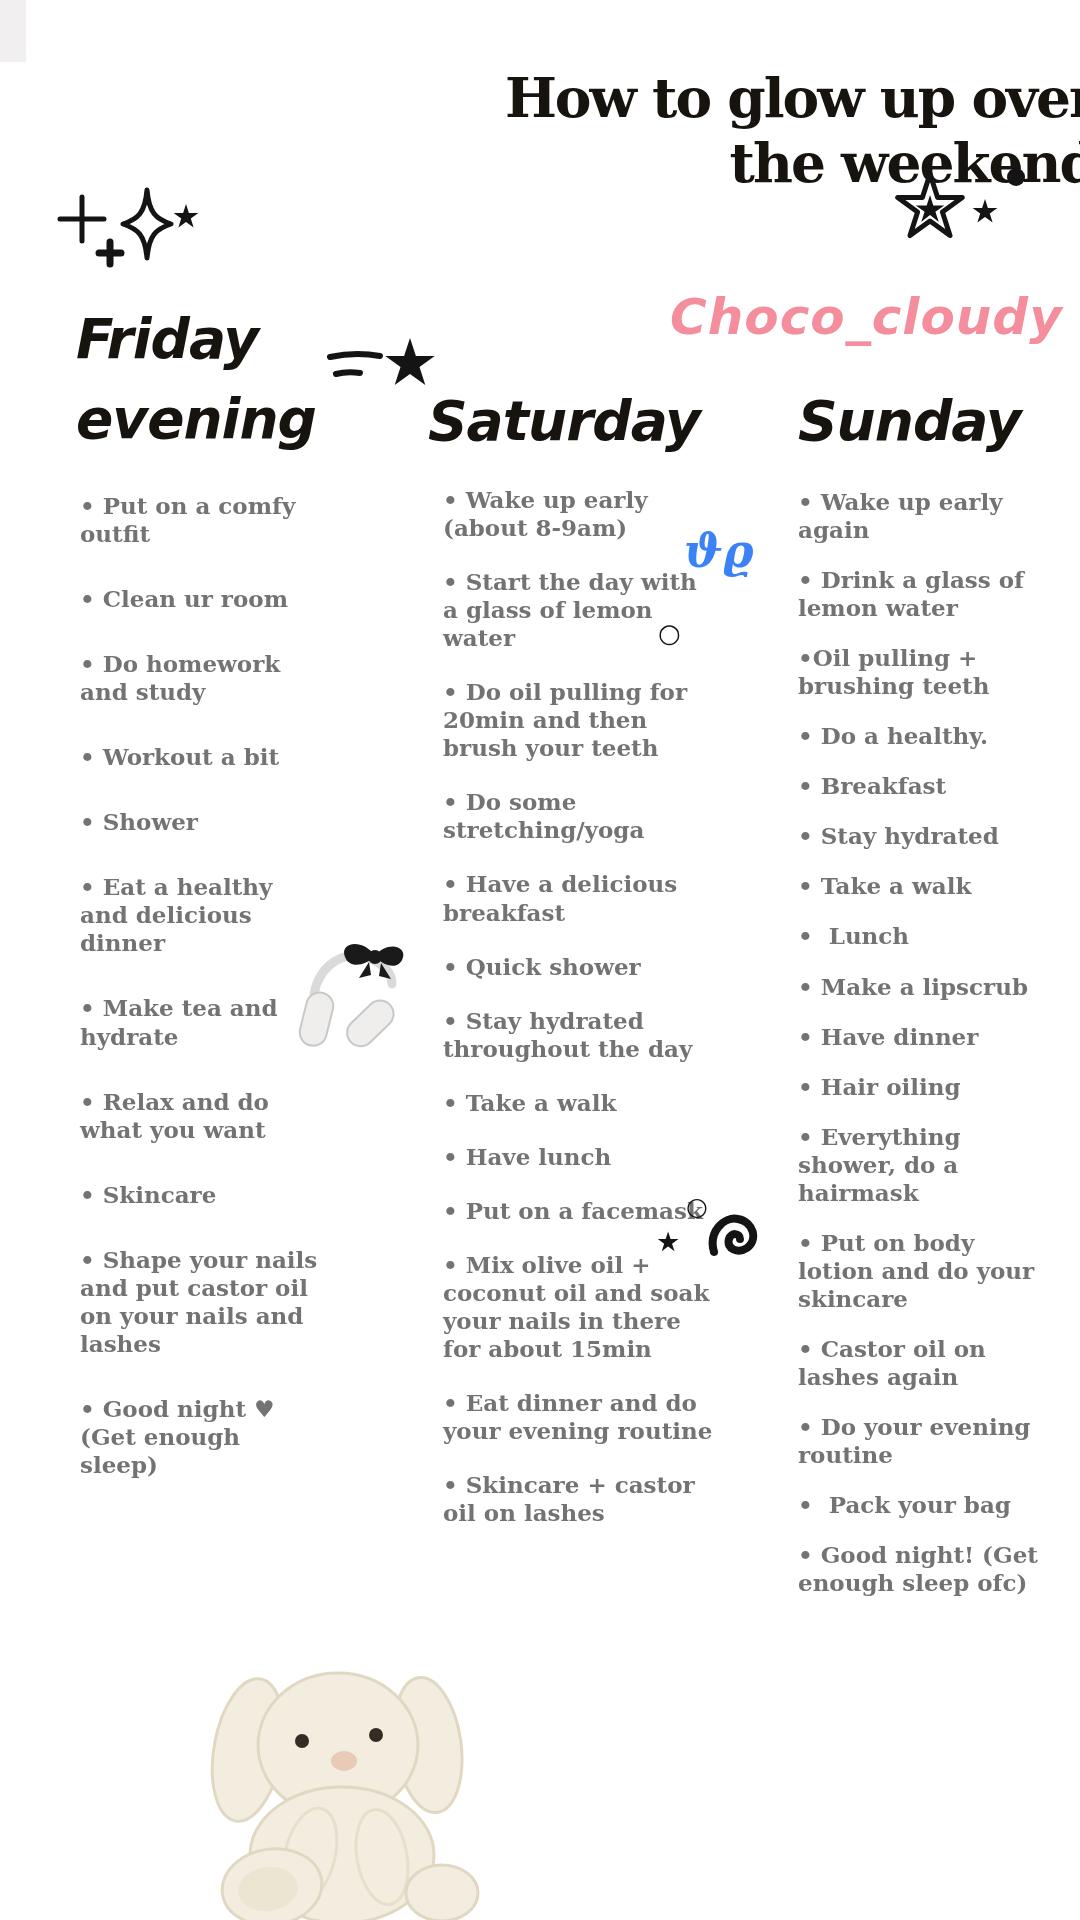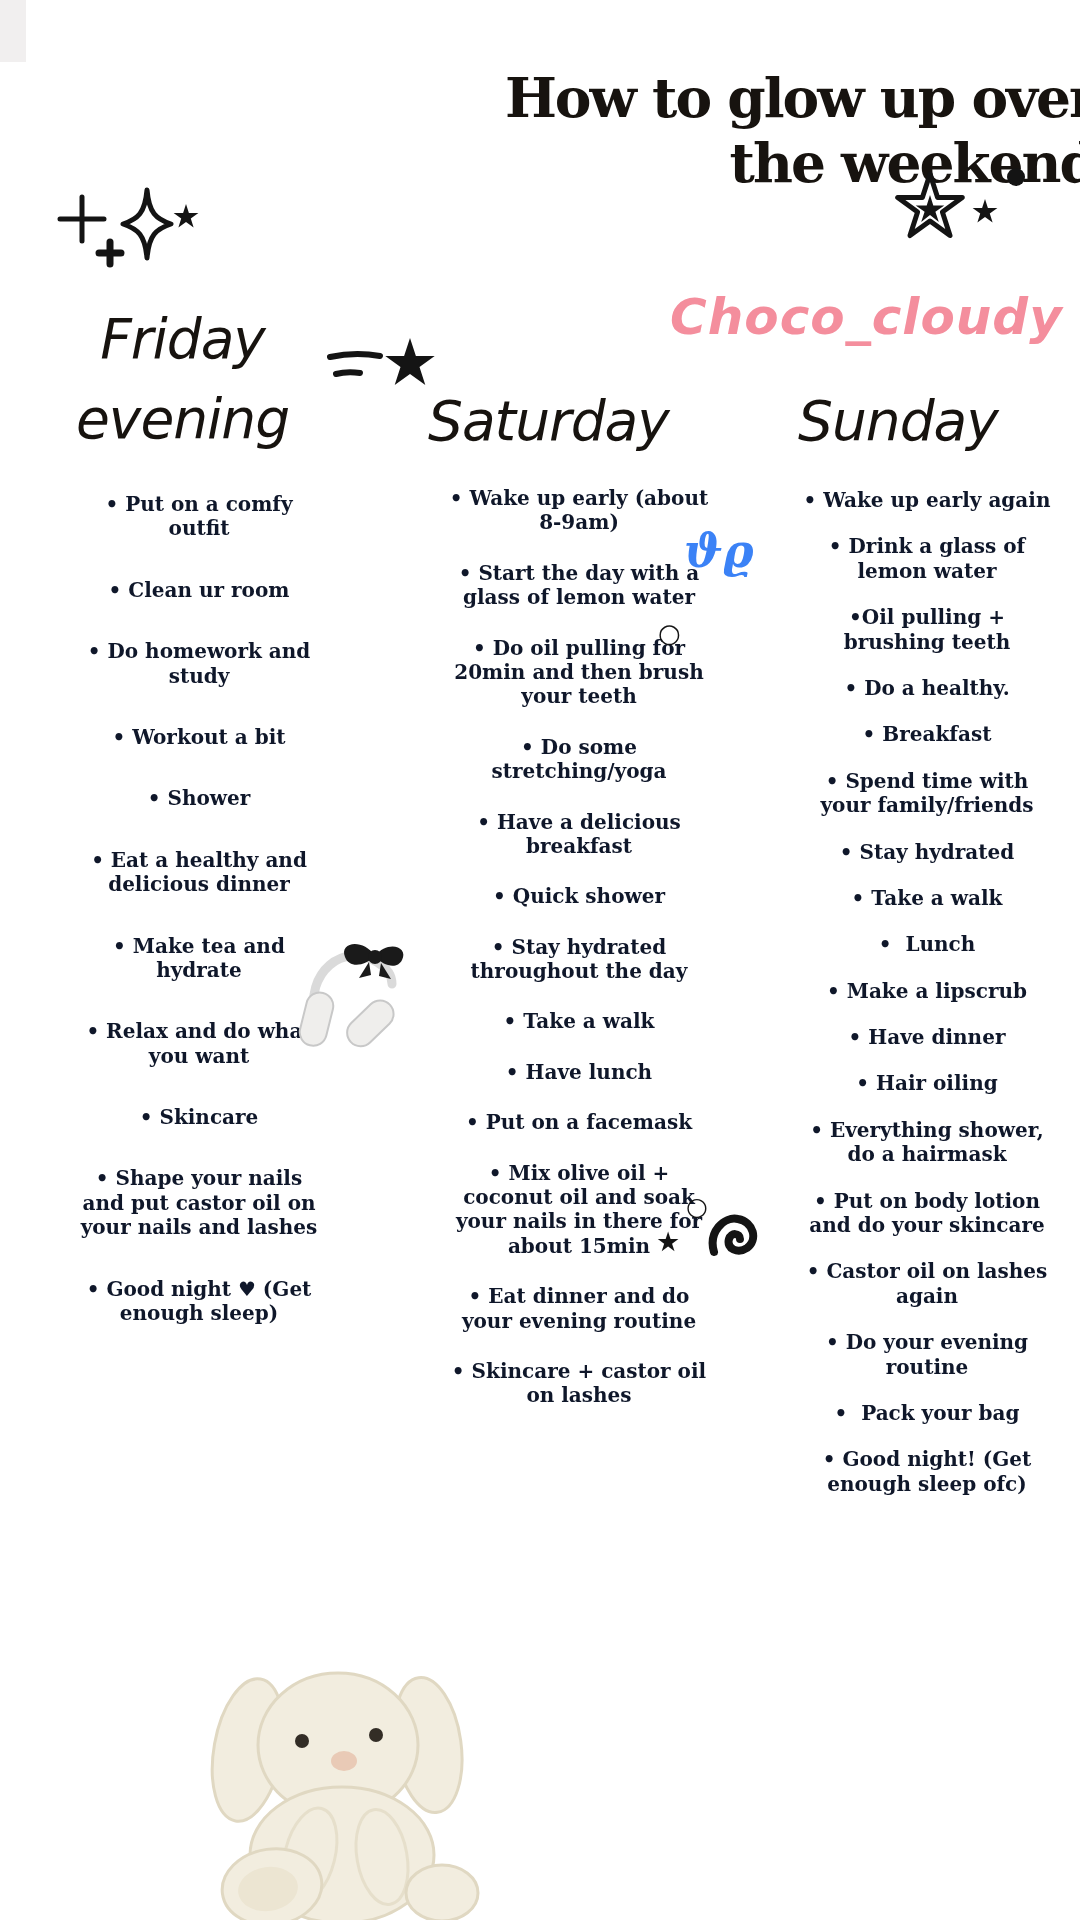--- a/index.html
+++ b/index.html
@@ -6,26 +6,26 @@
   .canvas{position:relative;width:1080px;height:1920px;background:#ffffff;overflow:hidden;
           font-family:"DejaVu Serif",serif;color:#17130f;}
   .corner-artifact{position:absolute;left:0;top:0;width:26px;height:62px;background:#f1efef;}
   .title{position:absolute;left:0;top:50px;width:1080px;margin:16px;text-align:right;
          font-family:"DejaVu Serif",serif;font-weight:700;font-size:55px;line-height:1.18;
          letter-spacing:-2px;color:#17130f;}
   .watermark{position:absolute;left:670px;top:288px;
              font-family:"DejaVu Sans",sans-serif;font-style:italic;font-weight:700;
              font-size:50px;letter-spacing:1px;color:#f48e9d;}
   .head{position:absolute;margin:0;font-family:"DejaVu Sans",sans-serif;font-style:italic;
-        font-weight:400;font-size:55px;line-height:1.45;letter-spacing:-1px;
-        white-space:pre-line;color:#17130f;text-align:center;}
+        font-weight:700;font-size:55px;line-height:1.45;letter-spacing:-1px;
+        white-space:pre-line;color:#17130f;}
   .head-fri{left:76px;top:300px;}
   .head-sat{left:428px;top:382px;}
   .head-sun{left:798px;top:382px;}
-  .list{position:absolute;font-weight:700;font-size:20px;line-height:1.22;color:#0f172a;text-align:center;}
+  .list{position:absolute;font-weight:700;font-size:23px;line-height:1.22;color:#737373;}
   .list-fri{left:80px;top:492px;width:238px;}
   .list-sat{left:443px;top:486px;width:272px;}
   .list-sun{left:798px;top:488px;width:258px;}
   .item{white-space:pre-wrap;}
   .list-fri .item{margin-bottom:37px;}
   .list-sat .item{margin-bottom:26px;}
   .list-sun .item{margin-bottom:22px;}
   .deco{position:absolute;}
   .squiggle{position:absolute;left:684px;top:524px;font-family:"DejaVu Serif",serif;
             font-style:italic;font-weight:700;font-size:46px;color:#3b82f6;}
@@ -98,21 +98,20 @@
       <div class="item">• Mix olive oil + coconut oil and soak your nails in there for about 15min</div>
       <div class="item">• Eat dinner and do your evening routine</div>
       <div class="item">• Skincare + castor oil on lashes</div>
     </div>
   <div class="list list-sun">
       <div class="item">• Wake up early again</div>
       <div class="item">• Drink a glass of lemon water</div>
       <div class="item">•Oil pulling + brushing teeth</div>
       <div class="item">• Do a healthy.</div>
       <div class="item">• Breakfast</div>
-      <div class="item">• Spend time with your family/friends</div>
       <div class="item">• Stay hydrated</div>
       <div class="item">• Take a walk</div>
       <div class="item">•  Lunch</div>
       <div class="item">• Make a lipscrub</div>
       <div class="item">• Have dinner</div>
       <div class="item">• Hair oiling</div>
       <div class="item">• Everything shower, do a hairmask</div>
       <div class="item">• Put on body lotion and do your skincare</div>
       <div class="item">• Castor oil on lashes again</div>
       <div class="item">• Do your evening routine</div>

